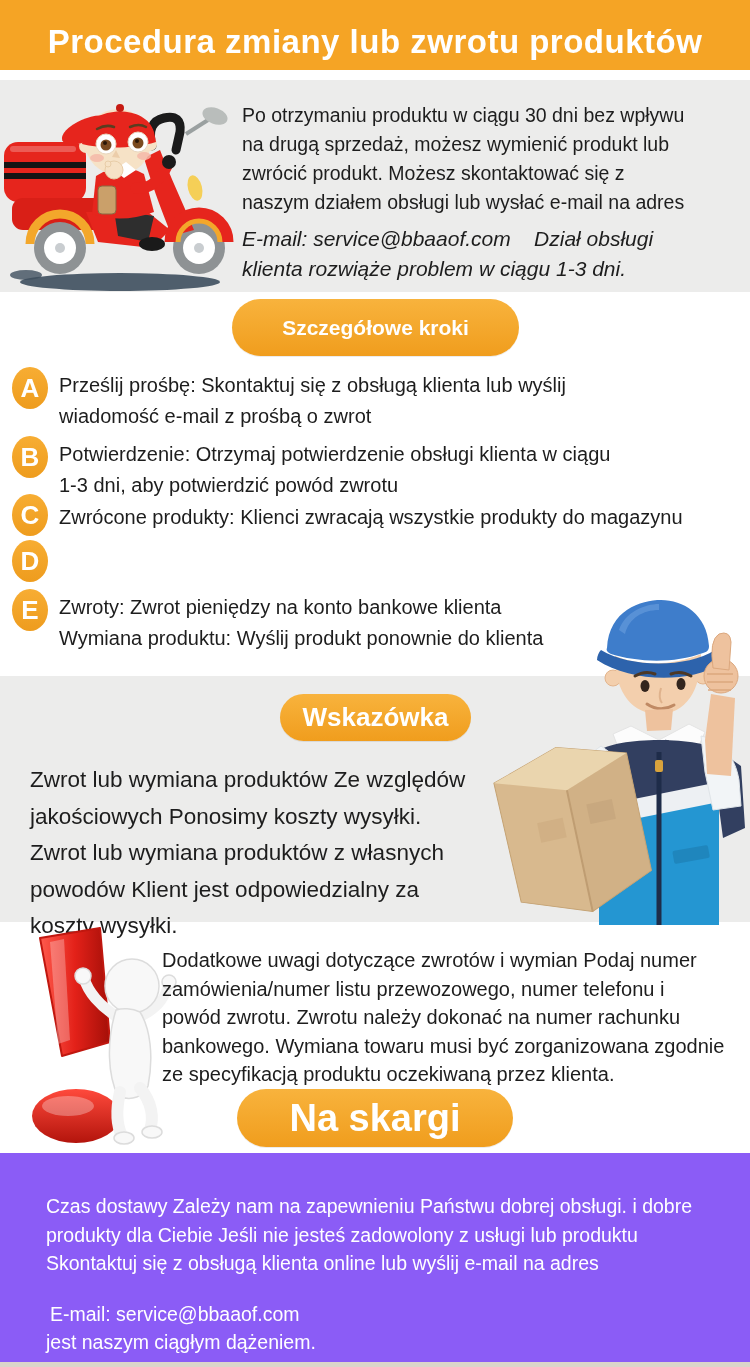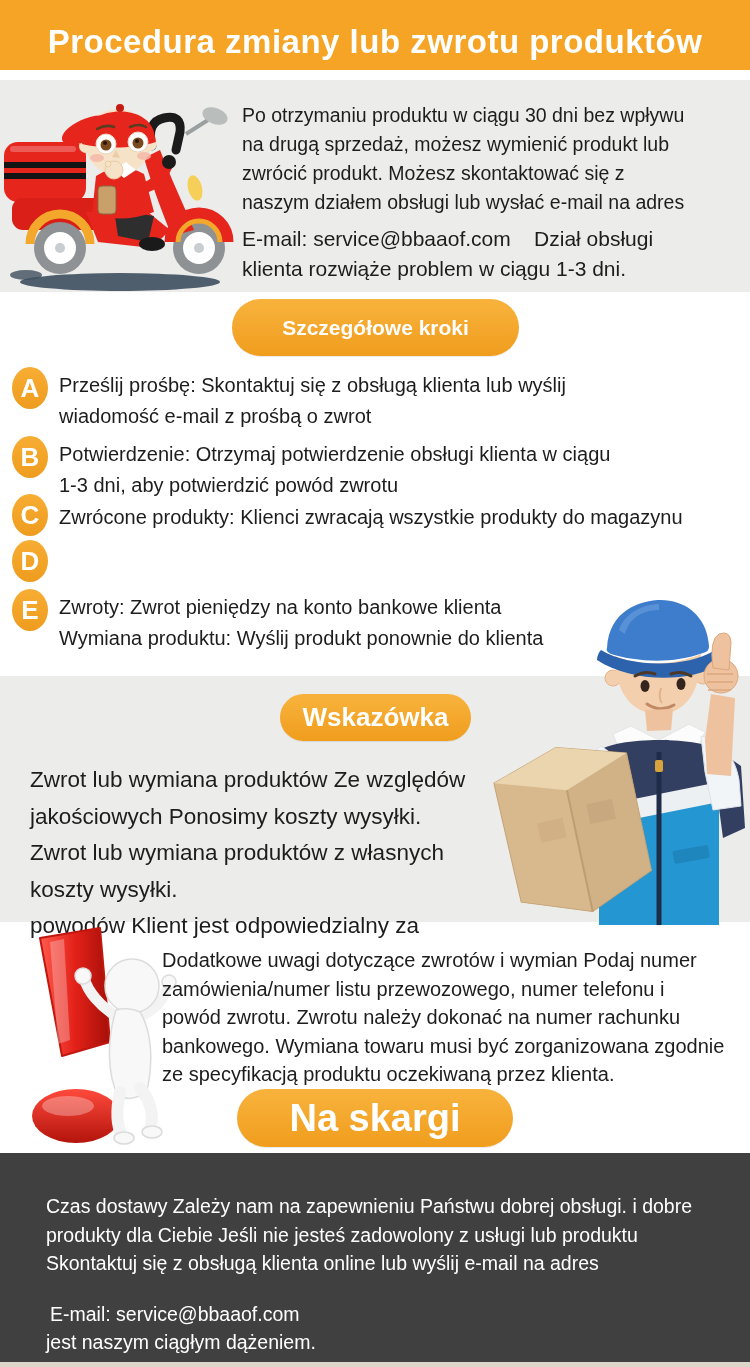--- a/index.html
+++ b/index.html
@@ -10,42 +10,42 @@
           display:flex;align-items:center;justify-content:center;}
   .banner .title{font-size:33px;font-weight:bold;color:#ffffff;letter-spacing:.5px;white-space:nowrap;margin-top:14px;}
   
   .section-gray{position:absolute;left:0;width:750px;background:#ececeb;}
   #intro-section{top:80px;height:212px;}
   #tip-section{top:676px;height:246px;}
   
   .tline{white-space:pre;}
   
   .intro-text{position:absolute;left:242px;top:101px;font-size:19.5px;line-height:29px;}
-  .intro-email{margin-top:7px;font-size:21px;line-height:30px;}
+  .intro-email{margin-top:7px;font-size:21px;line-height:30px;font-style:italic;}
   
   .pill{position:absolute;background:linear-gradient(180deg,#f8b33d,#f09d1d);border-radius:30px;
         color:#ffffff;font-weight:bold;display:flex;align-items:center;justify-content:center;
         box-shadow:0 1px 0 rgba(0,0,0,.08);}
   #steps-pill{left:232px;top:299px;width:287px;height:57px;font-size:21px;}
   #tip-pill{left:280px;top:694px;width:191px;height:47px;font-size:26px;}
   #complaints-pill{left:237px;top:1089px;width:276px;height:58px;font-size:38px;}
   
   .step{position:absolute;left:12px;display:flex;gap:11px;align-items:flex-start;}
   .badge{width:36px;height:42px;flex:0 0 36px;border-radius:50%;
          background:linear-gradient(180deg,#f7ad33,#ee9c1e);color:#fff;font-weight:bold;font-size:26px;
          display:flex;align-items:center;justify-content:center;}
   .step .lines{font-size:20px;line-height:31px;padding-top:3px;}
   .step.single .lines{padding-top:8px;}
   #step-a{top:367px;} #step-b{top:436px;} #step-c{top:494px;} #step-d{top:540px;} #step-e{top:589px;}
   
   .tip-text{position:absolute;left:30px;top:762px;font-size:22.5px;line-height:36.5px;}
   
   .notes-text{position:absolute;left:162px;top:946px;font-size:20px;line-height:28.6px;}
   
-  .footer{position:absolute;left:0;top:1153px;width:750px;height:209px;background:#404040;color:#ffffff;}
+  .footer{position:absolute;left:0;top:1153px;width:750px;height:209px;background:#8b5cf6;color:#ffffff;}
   .footer-text{position:absolute;left:46px;top:39px;font-size:19.5px;line-height:28.5px;}
   .footer-text .tline{color:#ffffff;}
   .footer-email-block{margin-top:22px;}
   .bottom-strip{position:absolute;left:0;top:1362px;width:750px;height:5px;background:#dcd6ca;}
   
   .illu{position:absolute;}
   #scooter-illu{left:2px;top:84px;}
   #courier-illu{left:455px;top:590px;}
   #exclaim-illu{left:12px;top:924px;}
 </style>
@@ -225,22 +225,22 @@
     </g>
   </svg>
 
   <div class="pill" id="tip-pill">
     <span>Wskazówka</span>
   </div>
   <div class="tip-text">
     <div class="tline">Zwrot lub wymiana produktów Ze względów</div>
     <div class="tline">jakościowych Ponosimy koszty wysyłki.</div>
     <div class="tline">Zwrot lub wymiana produktów z własnych</div>
+    <div class="tline">powodów Klient jest odpowiedzialny za</div>
     <div class="tline">koszty wysyłki.</div>
-    <div class="tline">powodów Klient jest odpowiedzialny za</div>
   </div>
 
   <svg class="illu" id="exclaim-illu" width="195" height="222" viewBox="0 0 195 222" aria-hidden="true">
     <defs>
       <linearGradient id="gradBar" x1="0" y1="0" x2="1" y2="0">
         <stop offset="0" stop-color="#ff5a4d"></stop>
           <stop offset="0.5" stop-color="#e32119"></stop>
           <stop offset="1" stop-color="#a40f08"></stop>
       </linearGradient>
       <linearGradient id="gradDot" x1="0" y1="0" x2="0" y2="1">

